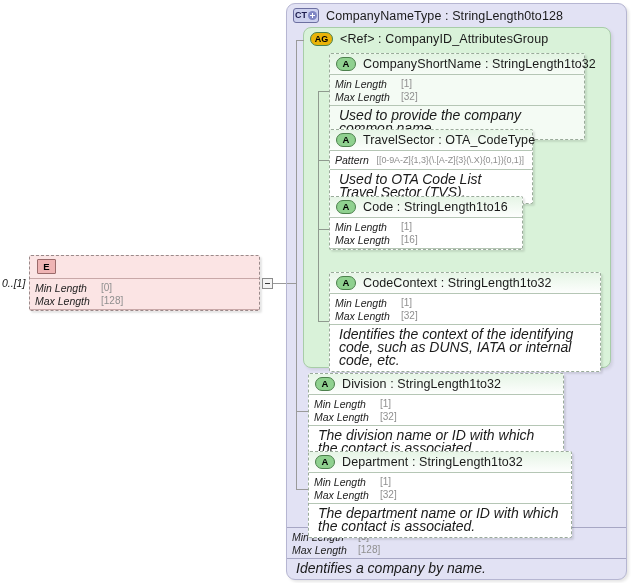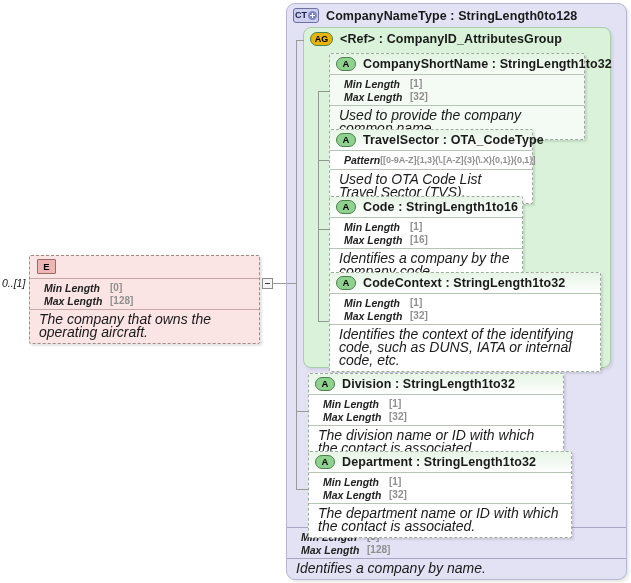--- a/index.html
+++ b/index.html
@@ -9,22 +9,22 @@
     font-family:"Liberation Sans", sans-serif;
     font-size:11px;
     color:#1a1a1a;
     position:relative;
     overflow:hidden;
   }
   .canvas{position:absolute;left:0;top:0;width:631px;height:583px;}
 
   
   .hdr{display:flex;align-items:center;gap:7px;padding:3px 8px 4px 7px;}
-  .hdr .ttl{font-size:12.5px;font-weight:bold;letter-spacing:.1px;white-space:nowrap;}
-  .facets{padding:3px 8px 2px 14px;font-weight:bold;}
+  .hdr .ttl{font-size:12.5px;font-weight:normal;letter-spacing:.1px;white-space:nowrap;}
+  .facets{padding:3px 8px 2px 5px;}
   .frow{display:flex;line-height:12.5px;white-space:nowrap;}
   .fname{font-style:italic;font-size:10.5px;width:66px;color:#222;}
   .fval{font-size:10px;color:#8f8f8f;}
   .doc{font-style:italic;font-size:14px;line-height:13px;padding:3px 9px 4px 9px;color:#1a1a1a;}
   .sep{height:1px;background:#b9b9b9;margin:0;}
 
   
   .badge{
     display:inline-flex;align-items:center;justify-content:center;
     font-size:9.5px;font-weight:bold;line-height:1;
@@ -142,21 +142,20 @@
       <div class="frow">
         <span class="fname">Min Length</span>
         <span class="fval">[0]</span>
       </div>
       <div class="frow">
         <span class="fname">Max Length</span>
         <span class="fval">[128]</span>
       </div>
     </div>
     <div class="sep"></div>
-    <div class="doc">The company that owns the operating aircraft.</div>
   </div>
 
   <div class="line hline" style="left:273px;top:283px;width:14px;"></div>
   <div class="expander" style="left:262px;top:278px;"></div>
 
   <div id="ct-companynametype">
     <div class="hdr">
       <span class="badge badge-ct">
         <span>CT</span>
           <span class="plus"></span>
@@ -246,21 +245,20 @@
       <div class="frow">
         <span class="fname">Min Length</span>
         <span class="fval">[1]</span>
       </div>
       <div class="frow">
         <span class="fname">Max Length</span>
         <span class="fval">[16]</span>
       </div>
     </div>
     <div class="sep"></div>
-    <div class="doc">Identifies a company by the company code.</div>
   </div>
 
   <div class="attrbox onwhite" id="attr-codecontext">
     <div class="hdr">
       <span class="badge badge-a">A</span>
       <span class="ttl">CodeContext : StringLength1to32</span>
     </div>
     <div class="sep"></div>
     <div class="facets">
       <div class="frow">

